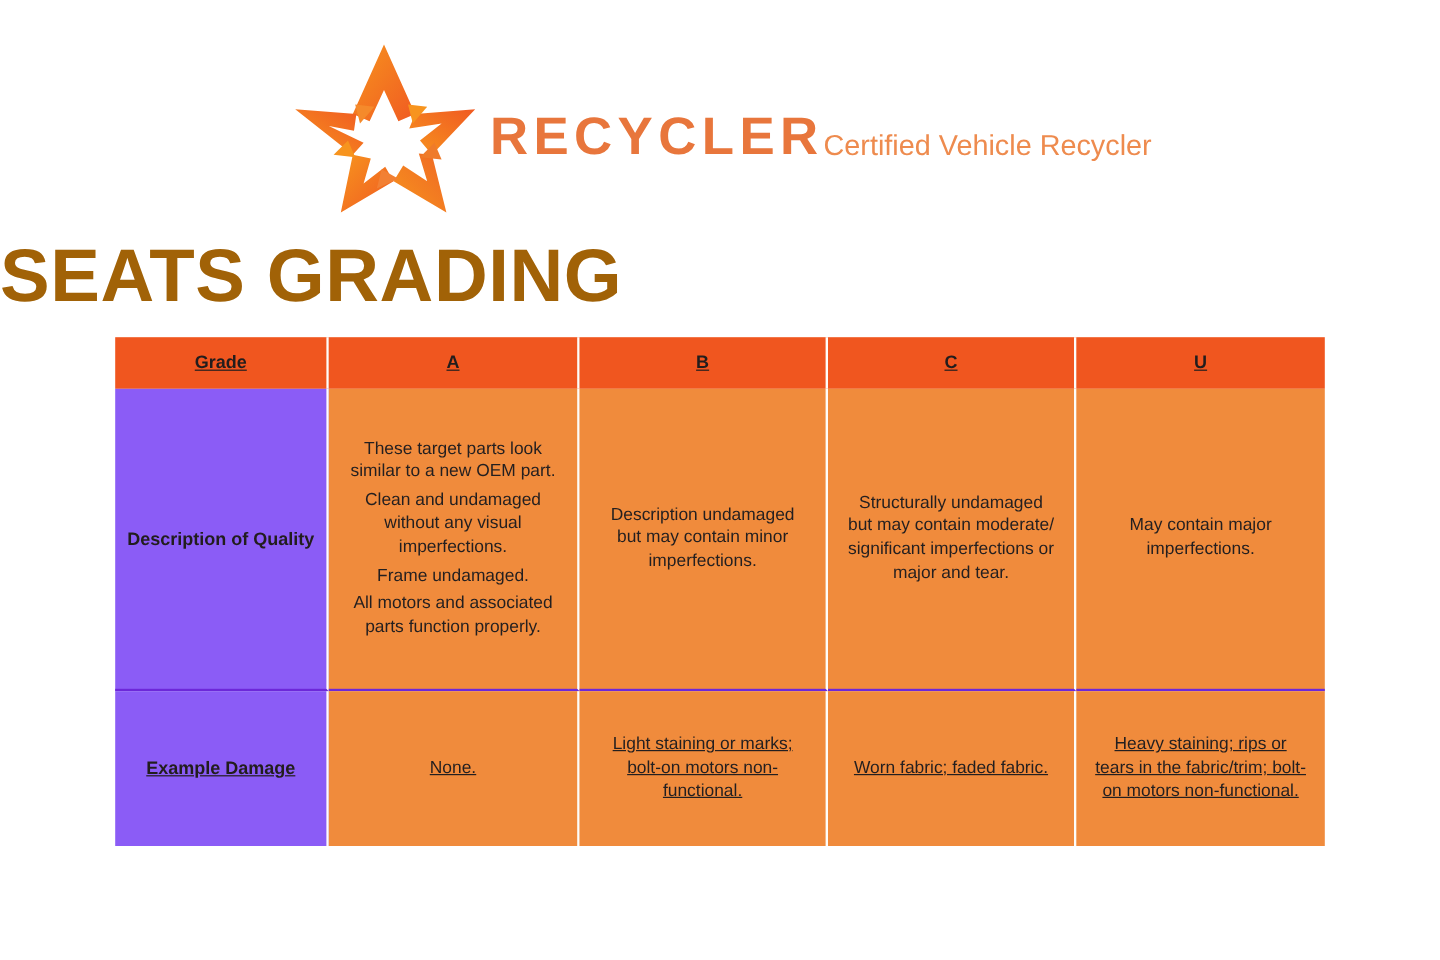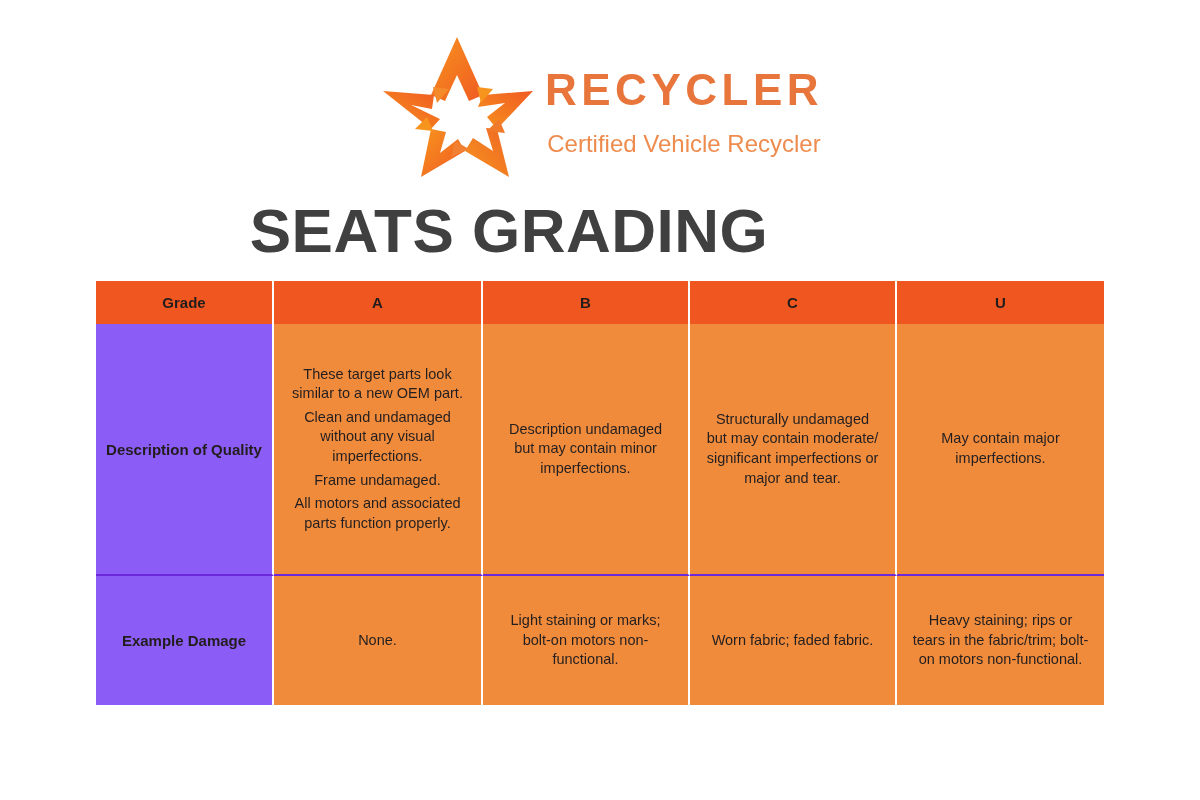--- a/index.html
+++ b/index.html
@@ -33,22 +33,22 @@
     gap: 8px;
   }
   .logo-mark {
     width: 160px;
     height: 150px;
     flex: none;
     display: block;
   }
   .logo-words {
     display: flex;
-    flex-direction: column;
-    align-items: center;
+    flex-direction: row;
+    align-items: flex-end;
     justify-content: center;
     padding-top: 16px;
   }
   .logo-title {
     font-family: "Liberation Sans", sans-serif;
     font-size: 44px;
     font-weight: bold;
     letter-spacing: 4.5px;
     color: #e8763c;
     line-height: 1.02;
@@ -63,25 +63,24 @@
     margin-top: 16px;
     white-space: nowrap;
   }
 
   
   .page-title {
     position: absolute;
     left: 0;
     top: 195px;
     width: 1018px;
-    text-align: center;
     font-size: 62px;
     font-weight: bold;
     letter-spacing: 0.5px;
-    color: #404040;
+    color: #a16207;
     line-height: 1.15;
   }
 
   
   .grading-table {
     position: absolute;
     left: 96px;
     top: 281px;
     width: 1008px;
     border-collapse: separate;
@@ -89,21 +88,21 @@
     table-layout: fixed;
   }
   .grading-table td, .grading-table th {
     border-right: 2px solid #fdfdfb;
     border-bottom: 2px solid #6d28d9;
     padding: 0;
     vertical-align: middle;
     text-align: center;
   }
   .grading-table tr > *:last-child { border-right: none; }
-  .grading-table tr:last-child > * { border-bottom: none; }
+  .grading-table tr:last-child > * { border-bottom: none; text-decoration: underline; }
 
   .col-label { width: 178px; }
   .col-a { width: 209px; }
   .col-b { width: 207px; }
   .col-c { width: 207px; }
   .col-u { width: 207px; }
 
   thead th {
     background: #f0561f;
     height: 43px;

